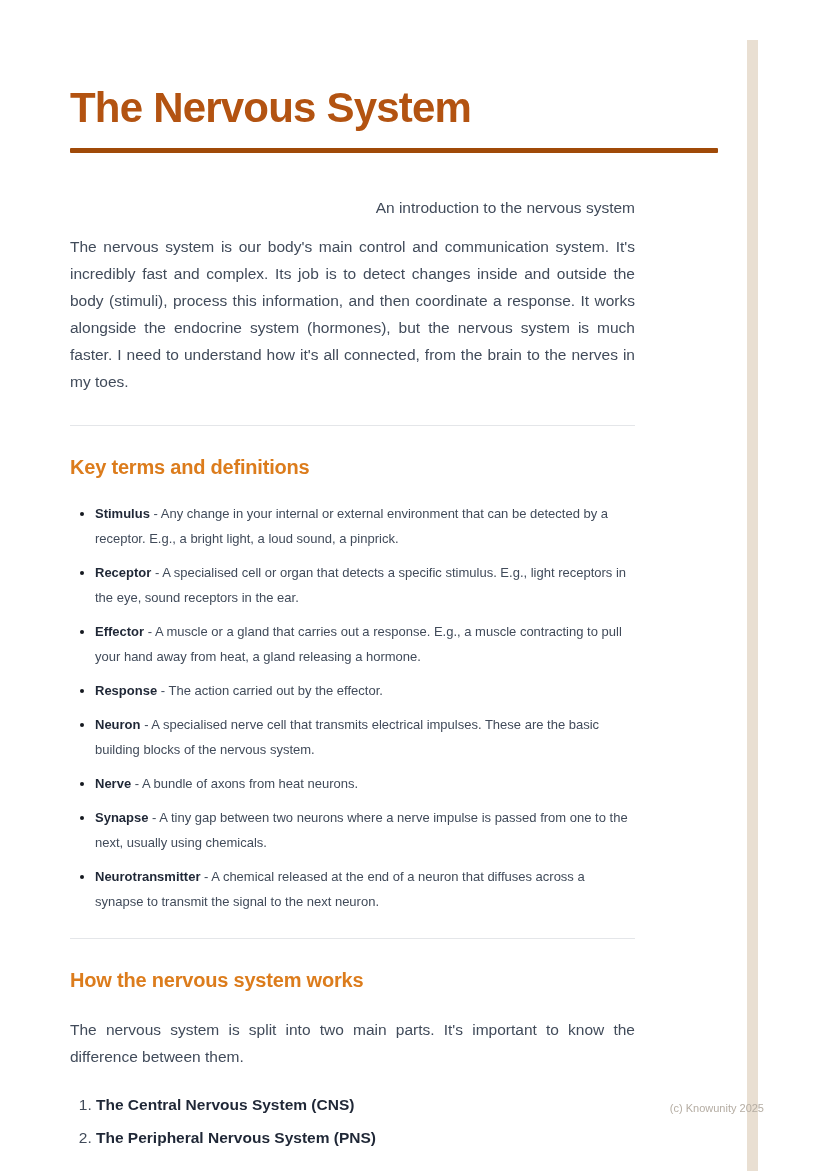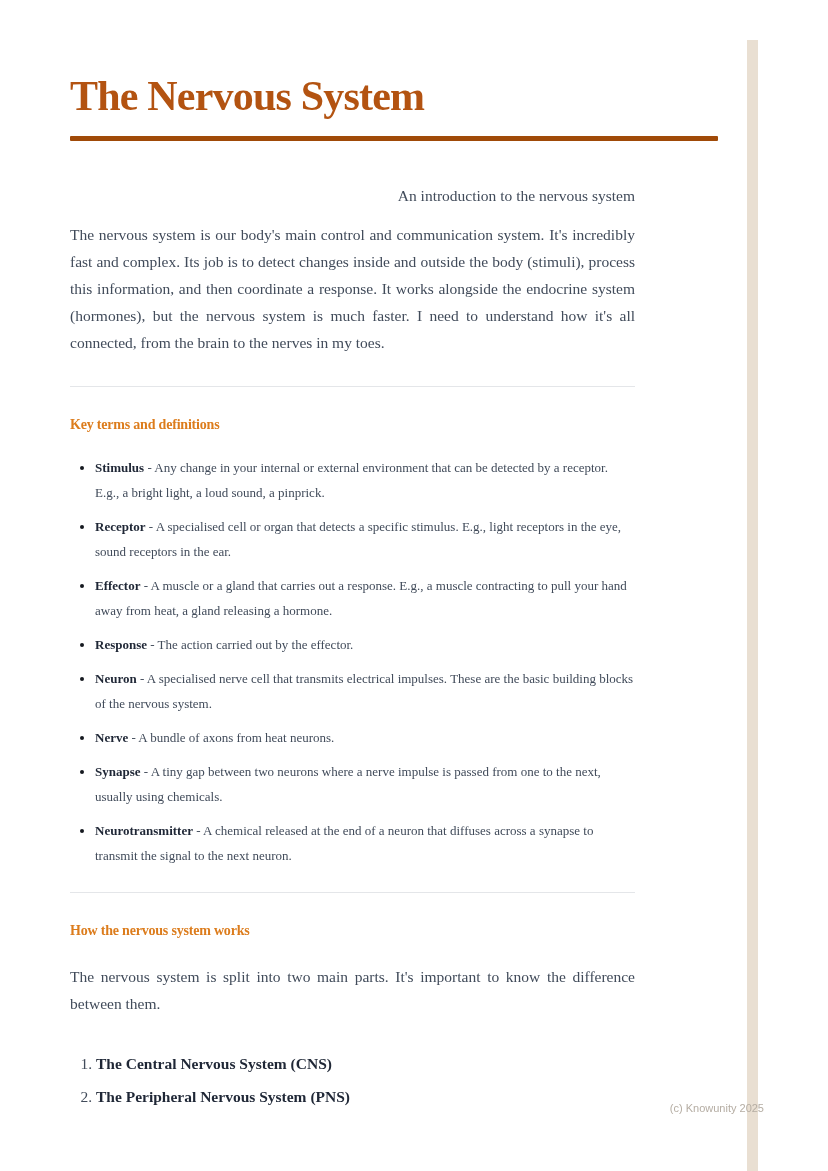--- a/index.html
+++ b/index.html
@@ -16,23 +16,22 @@
     position: absolute;
     top: 40px;
     bottom: 0;
     right: 70px;
     width: 11px;
     background: var(--stripe, #e9dfd2);
   }
   .content {
     position: absolute;
     left: 70px;
-    top: 72px;
+    top: 84px;
     width: 565px;
-    font-family: Liberation Serif, serif;
   }
   h1.doc-title {
     font-size: 42px;
     line-height: 1.15;
     font-weight: 700;
     letter-spacing: -0.8px;
     color: var(--title, #b35311);
   }
   .title-rule {
     width: 648px;
@@ -55,21 +54,21 @@
   }
   hr.divider {
     border: none;
     border-top: 1px solid var(--divider, #e4e6e9);
     margin: 30px 0 0 0;
     width: 100%;
   }
   hr.divider2 { margin-top: 24px; }
   h2.section-heading {
     margin-top: 30px;
-    font-size: 14px;
+    font-size: 20px;
     font-weight: 700;
     letter-spacing: -0.2px;
     color: var(--heading, #dc7c1c);
   }
   ul.terms {
     margin-top: 22px;
     padding-left: 25px;
     list-style: disc;
   }
   ul.terms li {
@@ -77,21 +76,21 @@
     line-height: 25px;
     margin-bottom: 9px;
   }
   ul.terms li::marker { color: #15191f; }
   .term-name, .part-name {
     font-weight: 700;
     color: var(--strong, #1f2736);
   }
   .para2 { margin-top: 24px; }
   ol.parts {
-    margin-top: 34px;
+    margin-top: 22px;
     padding-left: 26px;
     list-style: decimal;
   }
   ol.parts li {
     font-size: 15.5px;
     line-height: 25px;
     margin-bottom: 8px;
   }
   ol.parts li::marker {
     font-weight: 400;

